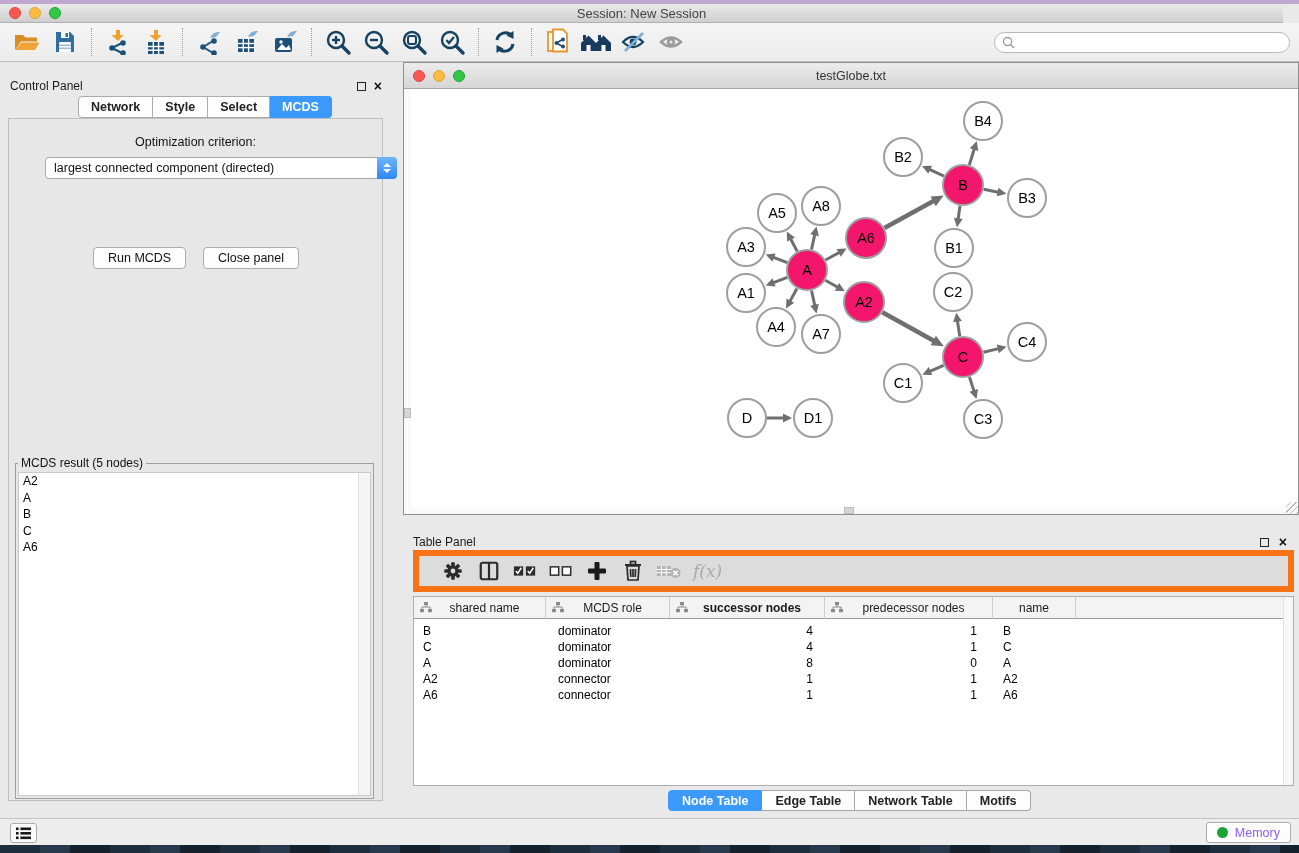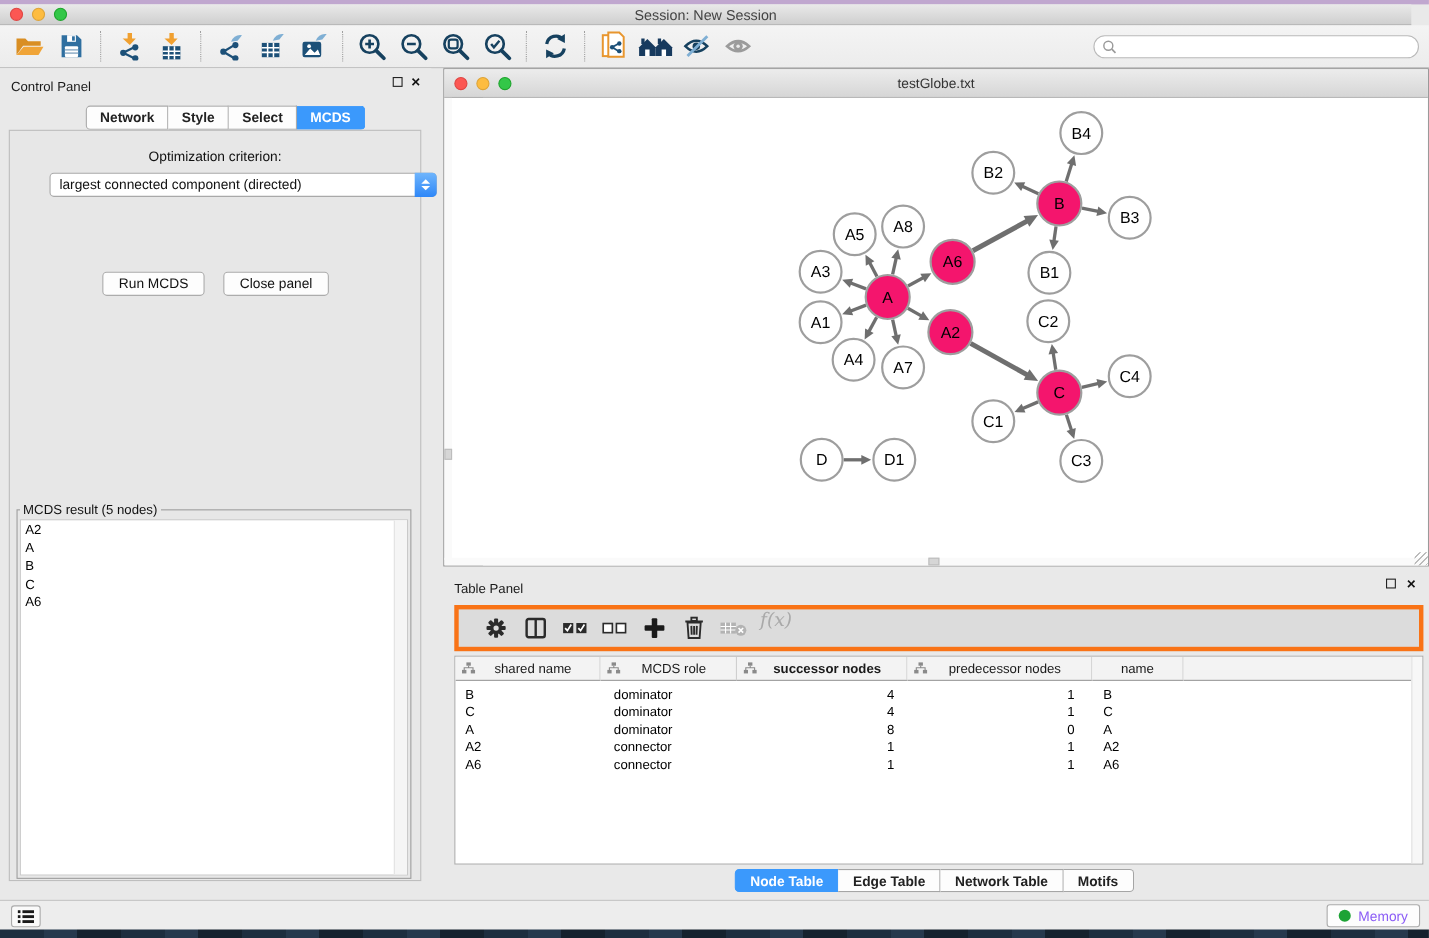--- a/index.html
+++ b/index.html
@@ -29,21 +29,21 @@
     border:none; background:transparent; cursor:default; }
   .tbtn svg { display:block; }
   .tbsep { width:0; height:28px; border-left:1px dotted #9F9F9F; margin:0 7px; }
   #search-wrap { position:absolute; right:9px; top:9px; width:296px; height:21px;
     background:#fff; border:1px solid #B9B9B9; border-radius:11px; display:flex; align-items:center; }
   #search-wrap svg { margin-left:7px; }
   #search-input { border:none; outline:none; flex:1; height:17px; font-size:12px; background:transparent; padding:0 6px; }
 
   
   #control-panel { position:absolute; left:0; top:62px; width:392px; height:756px; background:#E9E9E9; }
-  .panel-head { position:absolute; left:0; top:0; width:100%; height:24px; display:flex; align-items:flex-end; }
+  .panel-head { position:absolute; left:0; top:12px; width:100%; height:24px; display:flex; align-items:center; }
   .panel-title { font-size:12px; color:#1a1a1a; margin-left:10px; }
   .float-ic { position:absolute; width:9px; height:9px; border:1.5px solid #222; top:8px; }
   .close-ic { position:absolute; top:3px; font-size:14px; font-weight:bold; color:#111; line-height:18px; }
   #cp-float { right:26px; } #cp-close { right:10px; }
 
   #cp-tabs { position:absolute; left:78px; top:34px; height:22px; display:flex; }
   .seg-tab { height:22px; border:1px solid #ABABAB; border-left:none; background:#FDFDFD;
     font-size:12.5px; font-weight:bold; color:#222; display:flex; align-items:center; justify-content:center; padding:0 12px; }
   .seg-tab:first-child { border-left:1px solid #ABABAB; border-radius:4px 0 0 4px; }
   .seg-tab:last-child { border-radius:0 4px 4px 0; }
@@ -87,21 +87,21 @@
   #net-vthumb { position:absolute; left:0; top:345px; width:7px; height:10px; background:#D6D6D6; border:1px solid #BDBDBD; }
   #net-htrack { position:absolute; left:0; bottom:0; height:7px; width:894px; background:#FAFAFA; }
   #net-hthumb { position:absolute; left:440px; bottom:0; width:10px; height:7px; background:#D6D6D6; border:1px solid #BDBDBD; }
   #net-grip { position:absolute; right:0; bottom:0; width:12px; height:12px;
     background:repeating-linear-gradient(135deg,transparent 0 3px,#BBB 3px 4px); }
 
   
   #table-panel { position:absolute; left:403px; top:518px; width:896px; height:300px; background:#E9E9E9; }
   #tp-float { right:30px; } #tp-close { right:12px; }
   #tp-toolbar { position:absolute; left:10px; right:5px; top:32px; height:42px;
-    background:#DCDCDC; border:4px solid #f97316; display:flex; align-items:flex-start; padding-left:16px; }
+    background:#DCDCDC; border:6px solid #f97316; display:flex; align-items:center; padding-left:16px; }
   .tp-btn { width:36px; height:34px; border:none; background:transparent; display:flex; align-items:center; justify-content:center; }
   #fx-label { font-family:"DejaVu Serif", serif; font-style:italic; font-size:17px; color:#A9A9A9; margin-left:6px; }
 
   #node-table { position:absolute; left:10px; right:5px; top:78px; height:190px;
     background:#fff; border:1px solid #ADADAD; overflow:hidden; }
   .th { position:absolute; top:0; height:22px; background:#F3F3F3; border-right:1px solid #CFCFCF;
     border-bottom:1px solid #9B9B9B; font-size:12px; color:#1a1a1a;
     display:flex; align-items:center; justify-content:center; }
   .th .hdr-ic { position:absolute; left:6px; top:5px; }
   .td { position:absolute; height:16px; font-size:12px; color:#000; line-height:16px; overflow:hidden; white-space:nowrap; }

